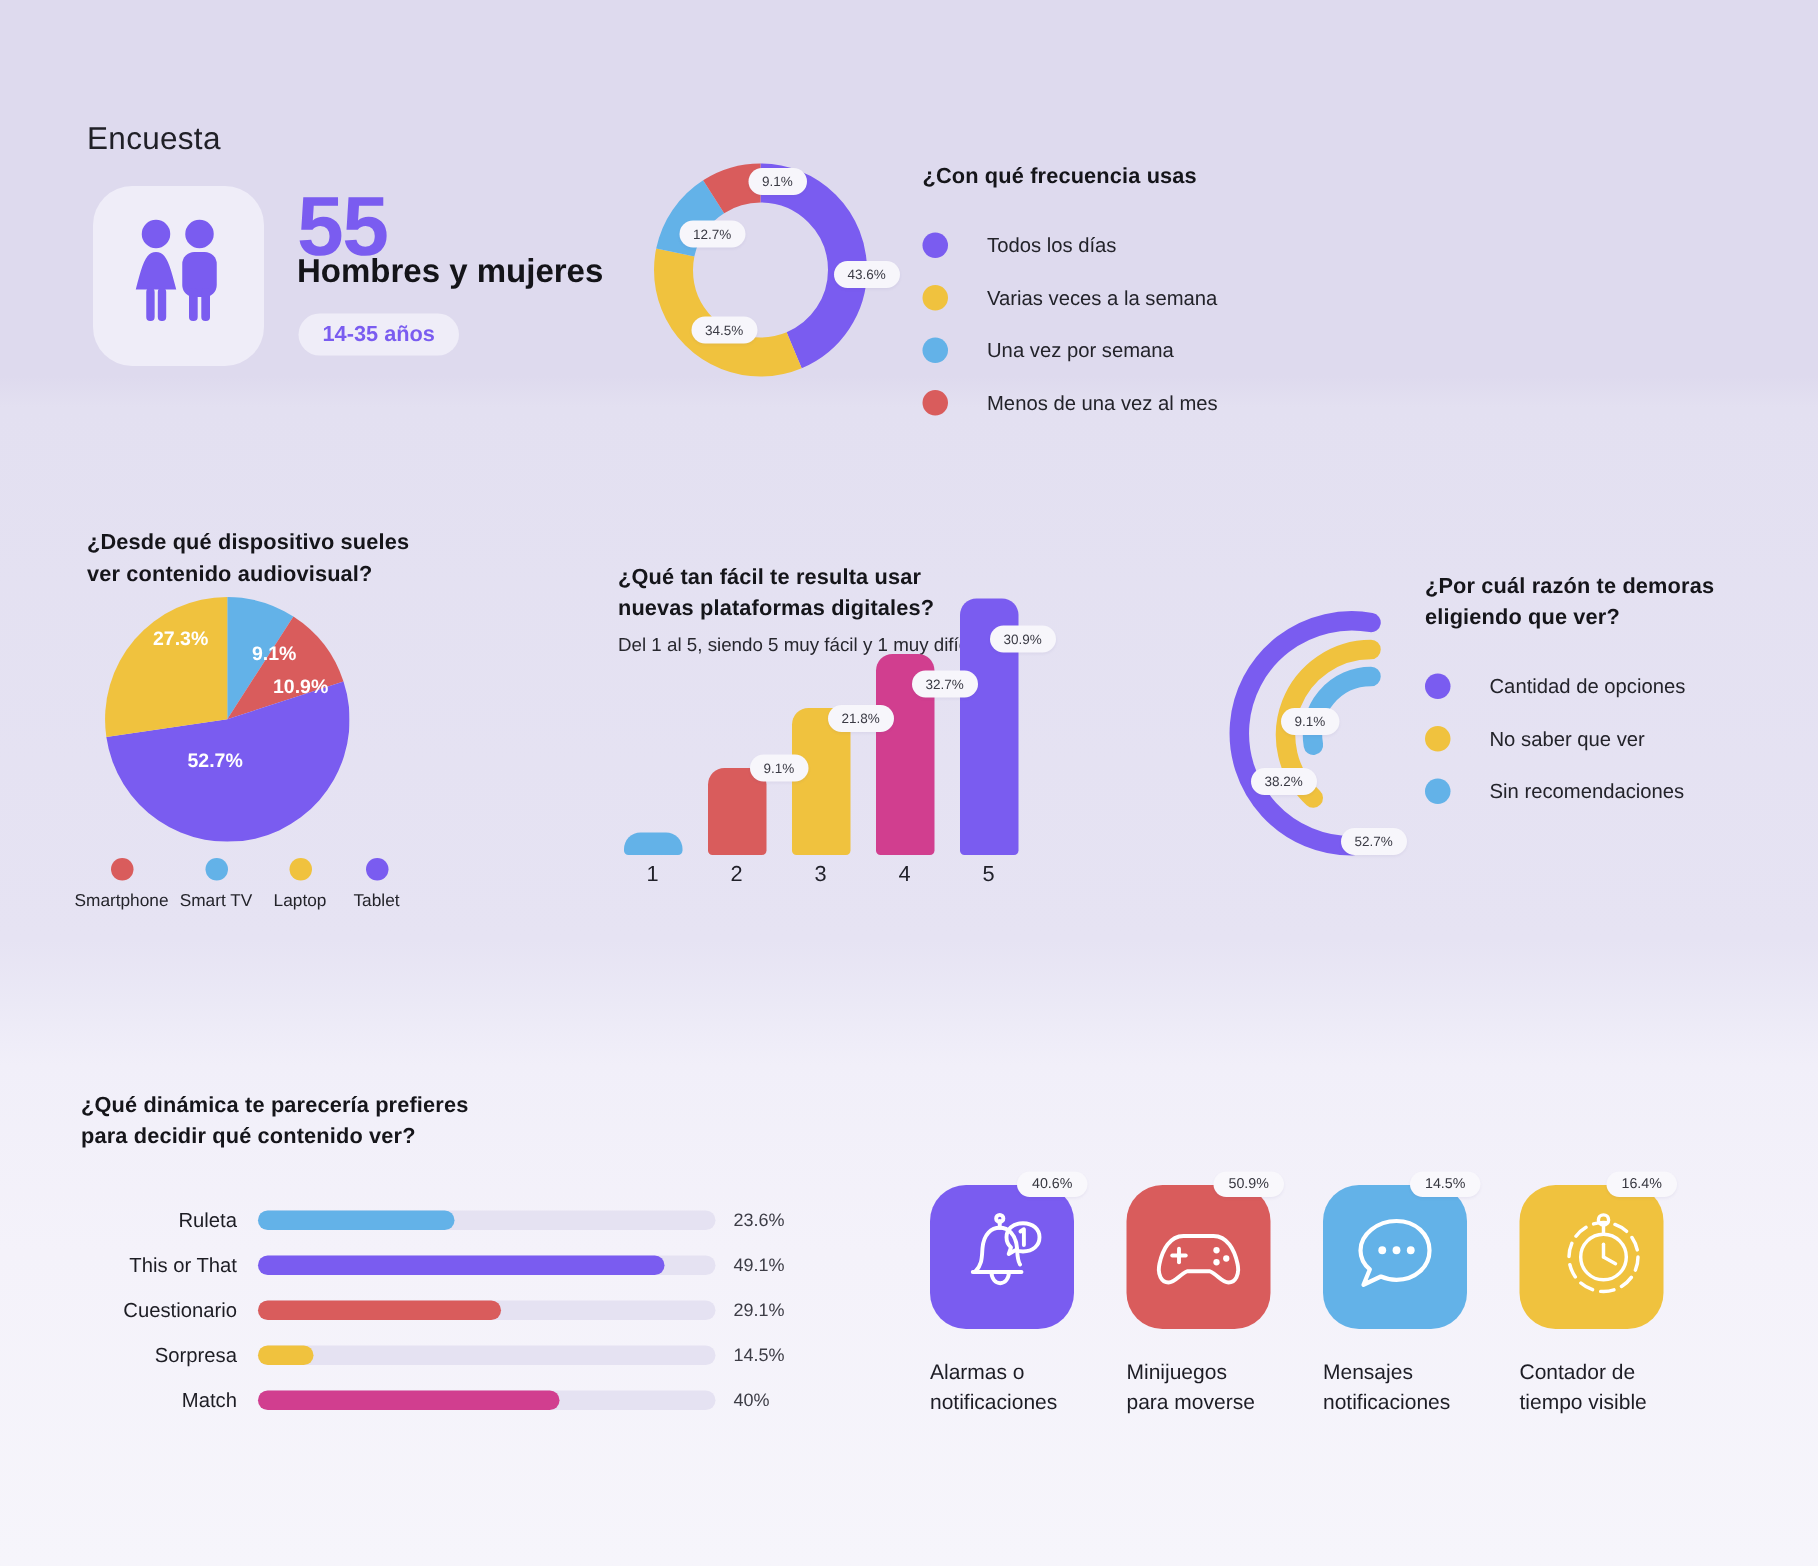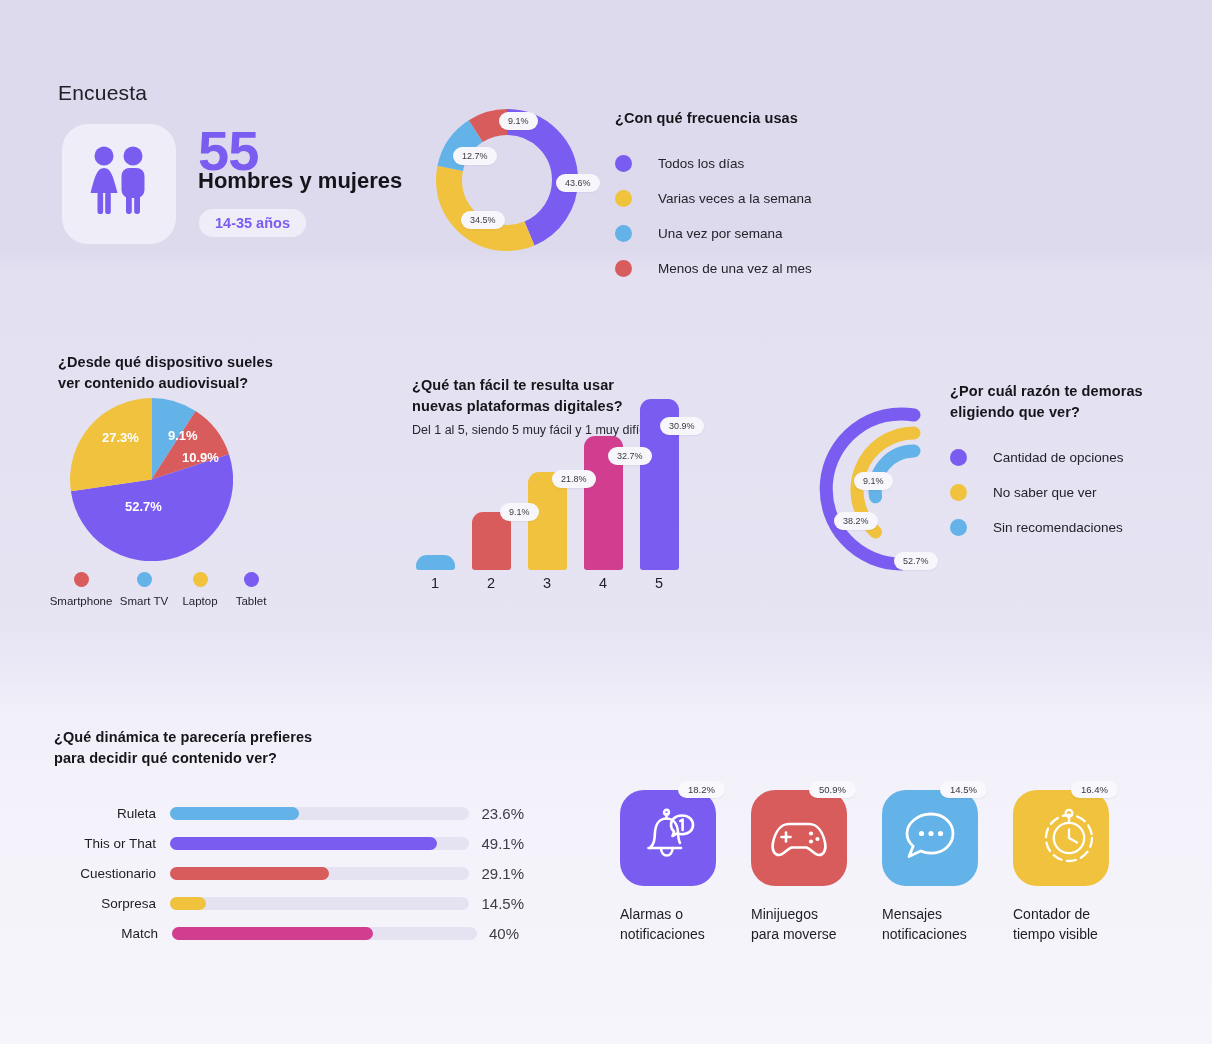--- a/index.html
+++ b/index.html
@@ -68,21 +68,21 @@
   .radial-block { position: absolute; left: 950px; top: 381px; width: 230px; }
   .radial-wrap { position: absolute; left: 798px; top: 372px; width: 152px; height: 236px; }
 
   
   .hbar-block { position: absolute; left: 54px; top: 727px; width: 470px; }
   .hbar-rows { position: absolute; left: 54px; top: 798px; width: 470px; }
   .hbar-row { display: flex; align-items: center; height: 30px; }
   .hbar-name { width: 118px; text-align: right; font-size: 13.5px; color: #1d1d24; padding-right: 14px; }
   .hbar-track { width: 305px; height: 13px; background: #e5e2f2; border-radius: 7px; position: relative; }
   .hbar-fill { height: 13px; border-radius: 7px; position: absolute; left: 0; top: 0; }
-  .hbar-val { font-size: 15px; color: #3d3d46; margin-left: 12px; }
+  .hbar-val { font-size: 12px; color: #3d3d46; margin-left: 12px; }
 
   .cards-block { position: absolute; left: 620px; top: 727px; width: 530px; }
   .cards-row { position: absolute; left: 620px; top: 790px; width: 530px; display: flex; justify-content: flex-start; }
   .card-item { width: 131px; position: relative; }
   .card-tile {
     width: 96px; height: 96px; border-radius: 24px;
     display: flex; align-items: center; justify-content: center;
     position: relative;
   }
   .card-pill {
@@ -175,21 +175,21 @@
 
         <path d="M0 0 L68.5 44.1 A81.5 81.5 0 0 1 25.2 77.5 Z" fill="#d95c5c"></path>
 
         <path d="M0 0 L25.2 77.5 A81.5 81.5 0 1 1 -11.8 -80.6 Z" fill="#7a5cf0"></path>
 
         <path d="M0 0 L-11.8 -80.6 A81.5 81.5 0 0 1 81.5 0 Z" fill="#f0c23e"></path>
       </g>
     </svg>
     <div class="pie-pct" style="left:98px; top:30px;">9.1%</div>
     <div class="pie-pct" style="left:112px; top:52px;">10.9%</div>
-    <div class="pie-pct" style="left:32px; top:32px;">27.3%</div>
+    <div class="pie-pct" style="left:32px; top:20px;">27.3%</div>
     <div class="pie-pct" style="left:55px; top:101px;">52.7%</div>
   </div>
 
   <div class="pie-legend">
     <div class="item" style="width:66px;">
       <div class="dot" style="background:#d95c5c"></div>
       <div class="lbl">Smartphone</div>
     </div>
     <div class="item" style="width:60px;">
       <div class="dot" style="background:#63b2e8"></div>
@@ -325,21 +325,21 @@
           <svg width="60" height="58" viewBox="0 0 60 58" fill="none" stroke="#ffffff" stroke-width="2.6" stroke-linecap="round" stroke-linejoin="round">
             <path d="M12 41 C17 36 16.5 31 17 25 C17.8 15.5 23 11.5 28.5 11.5 C34 11.5 39.2 15.5 40 25 C40.3 29 40.2 33 42 36"></path>
             <path d="M10.5 41 L43 41"></path>
             <path d="M28.5 11.5 L28.5 7"></path>
             <circle cx="28.5" cy="5.3" r="2.4"></circle>
             <path d="M23 41 C23 45.5 25.6 48.5 28.8 48.5 C32 48.5 34.6 45.5 34.6 41"></path>
             <path d="M44 8.5 C50.8 8.5 55 12.6 55 17.9 C55 23.2 50.8 27.3 44 27.3 C42 27.3 40.4 27 39 26.4 L34.5 29 L36 24.6 C34 22.9 33 20.6 33 17.9 C33 12.6 37.2 8.5 44 8.5 Z"></path>
             <path d="M42.3 14 L44.6 12.5 L44.6 23"></path>
           </svg>
         </span>
-        <div class="card-pill">18.2%</div>
+        <div class="card-pill">40.6%</div>
       </div>
       <div class="card-label">
         <div>Alarmas o</div>
         <div>notificaciones</div>
       </div>
     </div>
 
     <div class="card-item">
       <div class="card-tile" style="background:#d95c5c;">
         <span>

